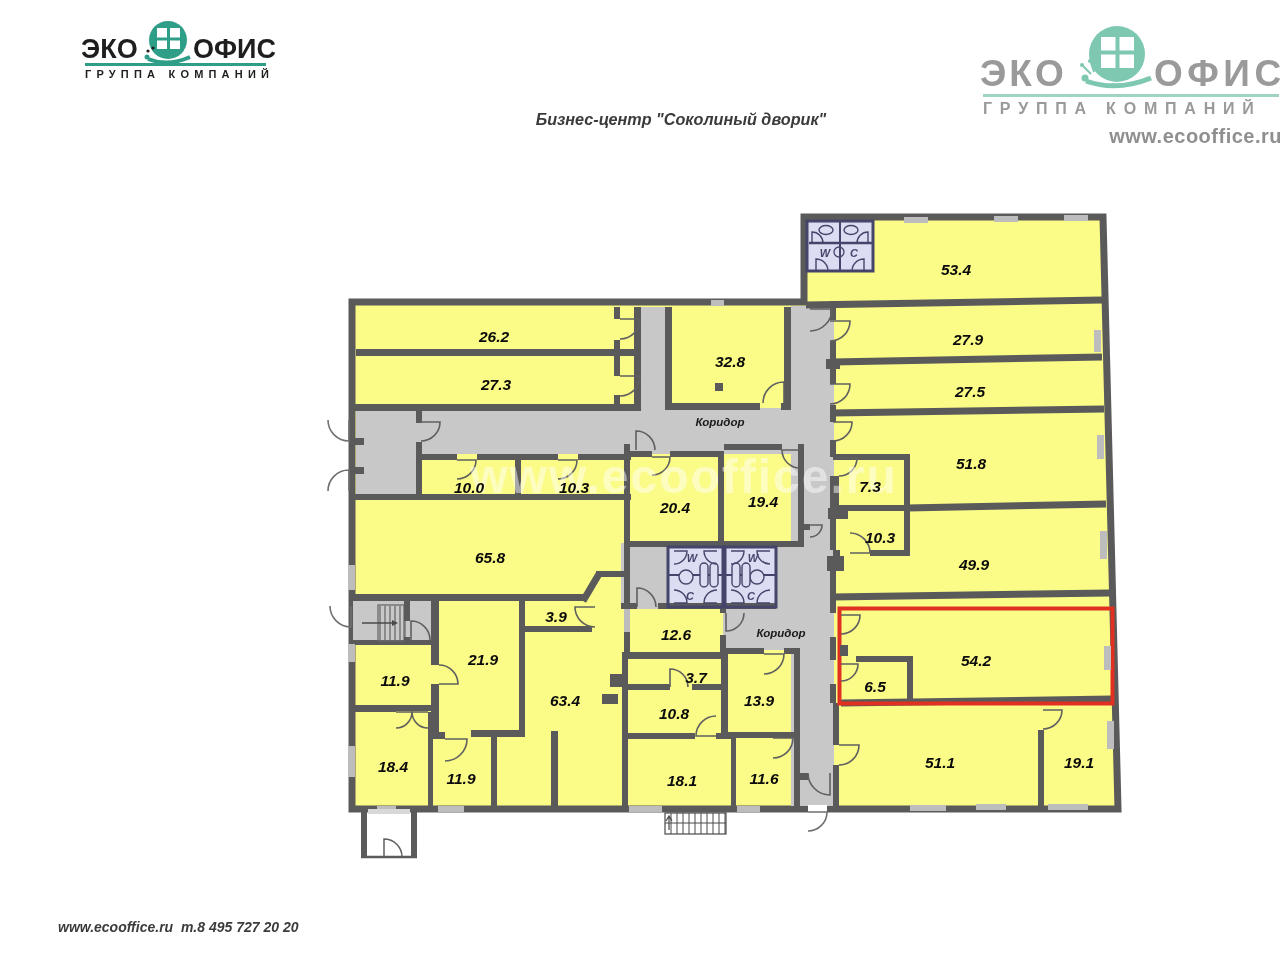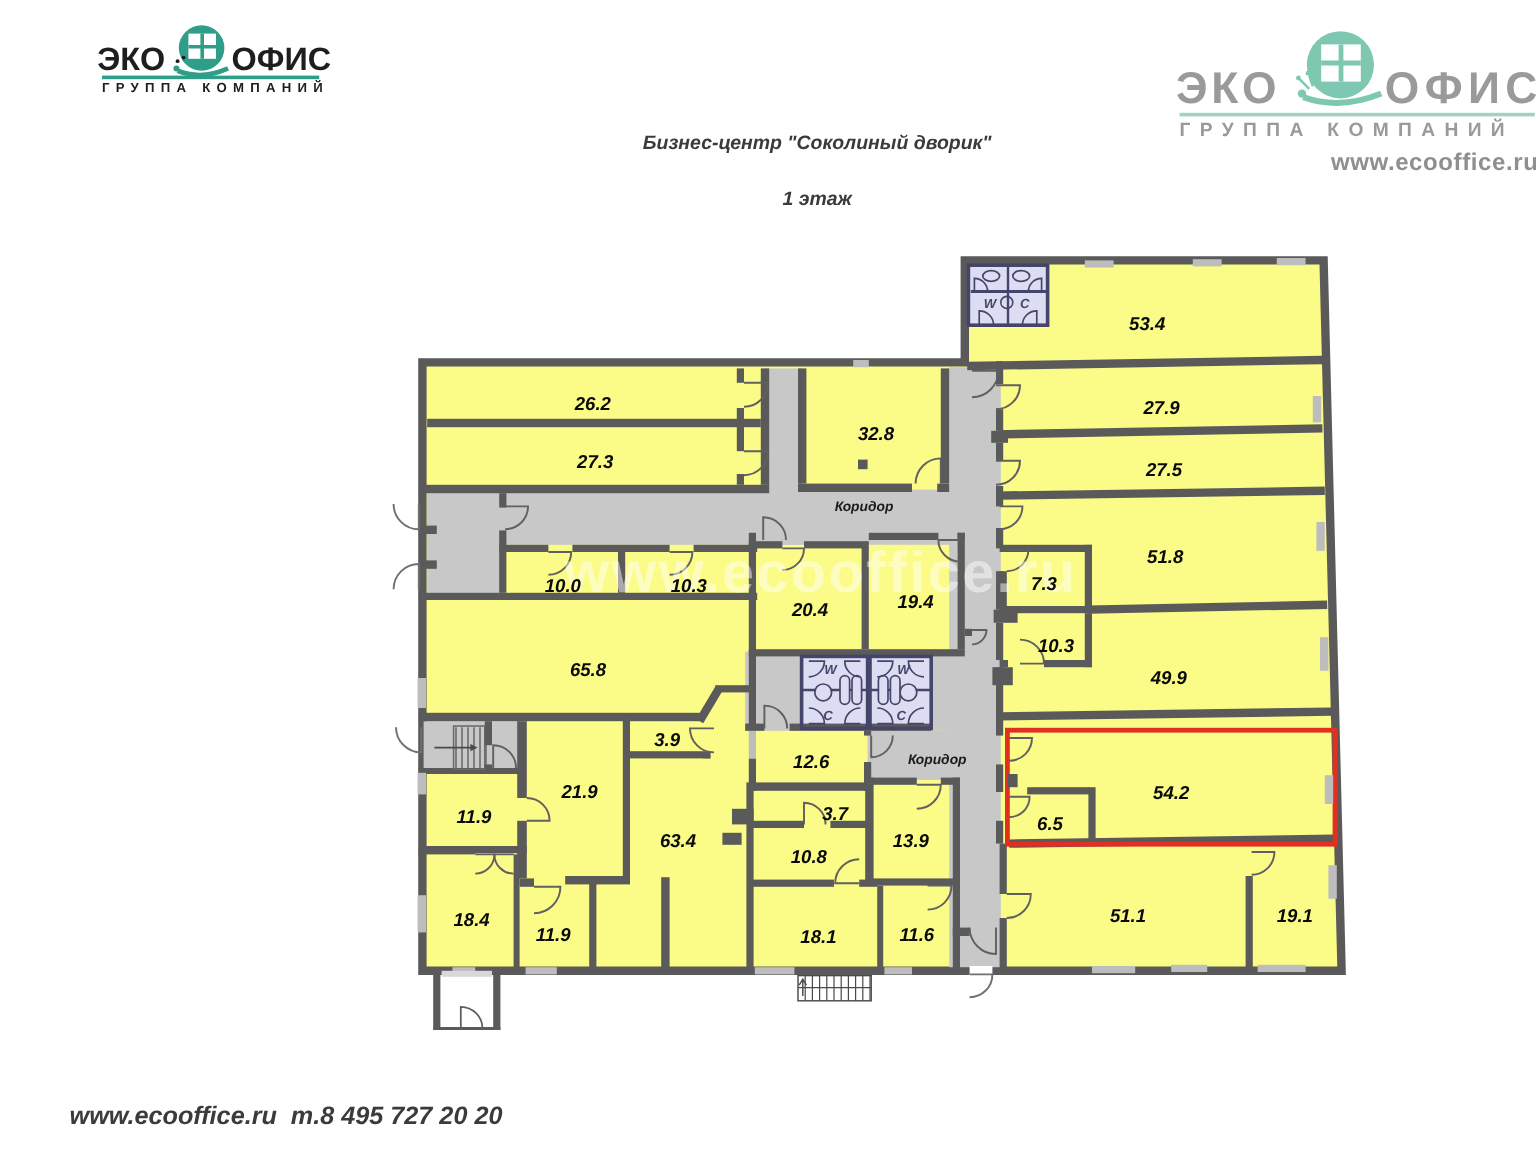--- a/index.html
+++ b/index.html
@@ -47,23 +47,22 @@
 
 <div style="position:absolute;left:939px;top:94px;width:296px;height:3px;background:#9FD4C5"></div>
 
 <div style="position:absolute;left:939px;top:100px;font-weight:bold;font-size:16px;color:#9A9A9A;letter-spacing:7.8px">ГРУППА КОМПАНИЙ</div>
 
 <div style="position:absolute;left:938px;top:125px;width:300px;text-align:right;font-weight:bold;font-size:20px;color:#8F8F8F;letter-spacing:0.5px">www.ecooffice.ru</div>
 
 <div style="position:absolute;left:337px;top:110px;width:600px;text-align:center;font-weight:bold;font-style:italic;font-size:16.2px;color:#3B3B3B">Бизнес-центр "Соколиный дворик"</div>
 
 
-<div style="position:absolute;left:337px;top:157px;width:600px;text-align:center;font-weight:bold;font-style:italic;font-size:16.2px;color:#3B3B3B">1 этаж</div>
-
-<div style="position:absolute;left:14px;top:919px;font-weight:bold;font-style:italic;font-size:21px;color:#3B3B3B">www.ecooffice.ru&nbsp;&nbsp;m.8 495 727 20 20</div>
+
+<div style="position:absolute;left:14px;top:919px;font-weight:bold;font-style:italic;font-size:14px;color:#3B3B3B">www.ecooffice.ru&nbsp;&nbsp;m.8 495 727 20 20</div>
 
 <svg style="position:absolute;left:0;top:0" width="1280" height="961" viewBox="0 0 1280 961">
 
 <g>
         <polygon points="308,302 760,302 760,217 1059,217 1074,809 308,809" fill="#FBFB87" stroke="#5A5A5A" stroke-width="7"></polygon>
       </g>
 
 <g>
         <rect x="312" y="408" width="64" height="89" fill="#C8C8C8"></rect>
       </g>

